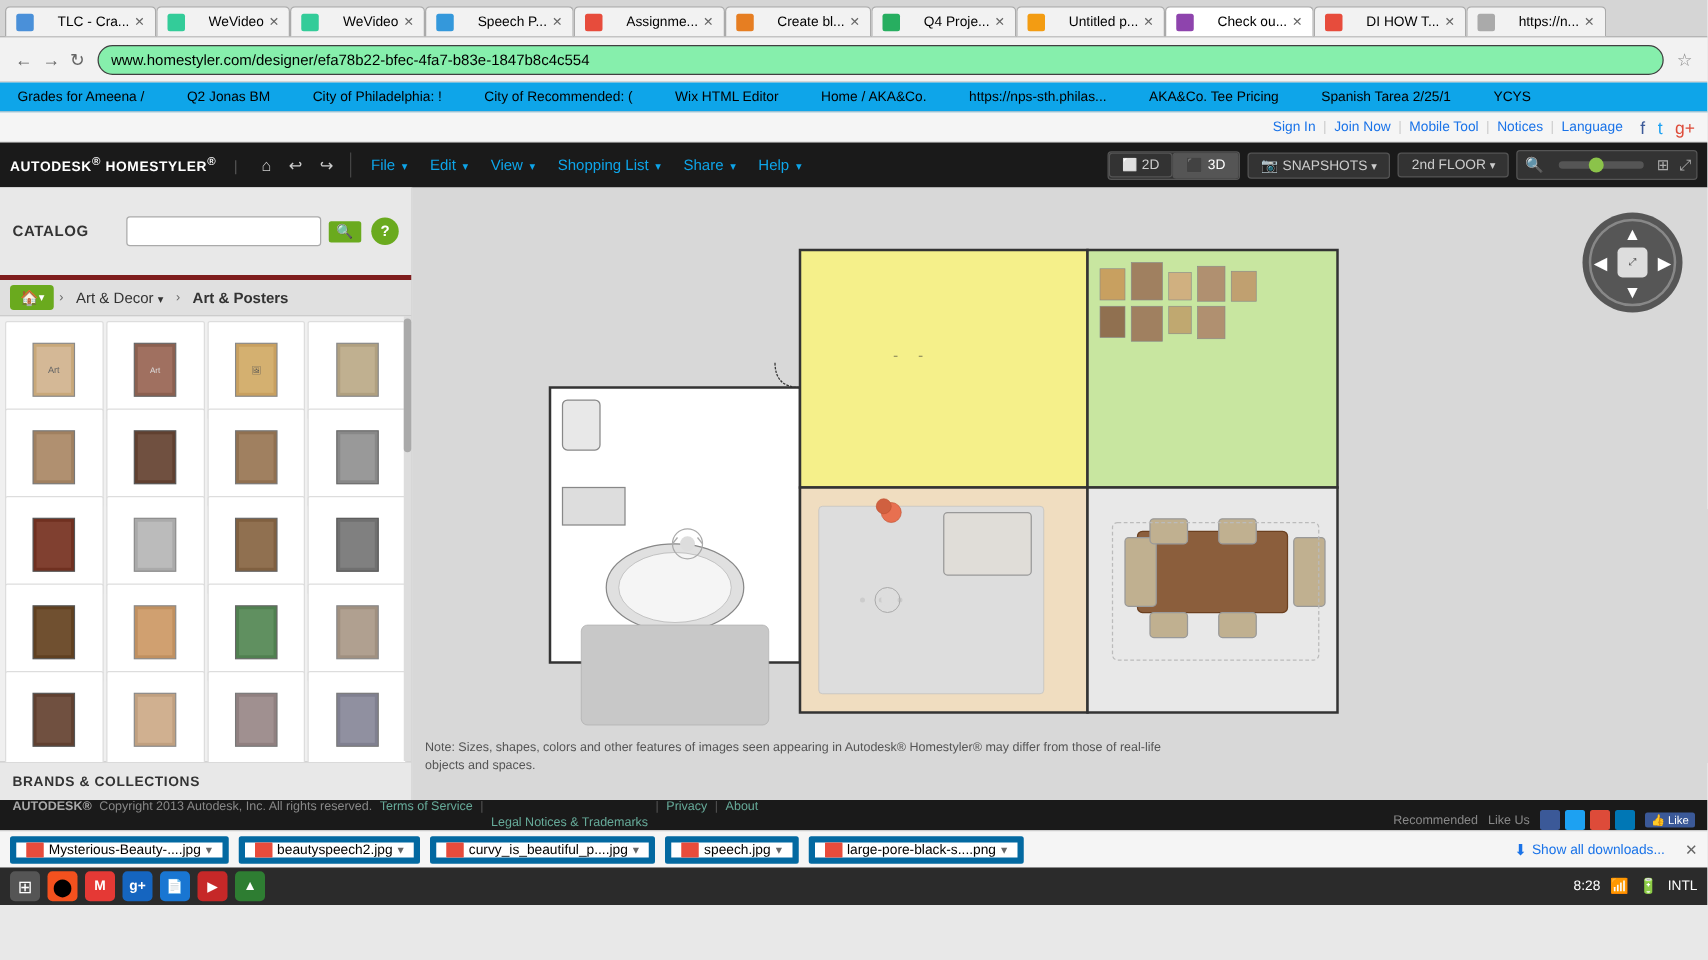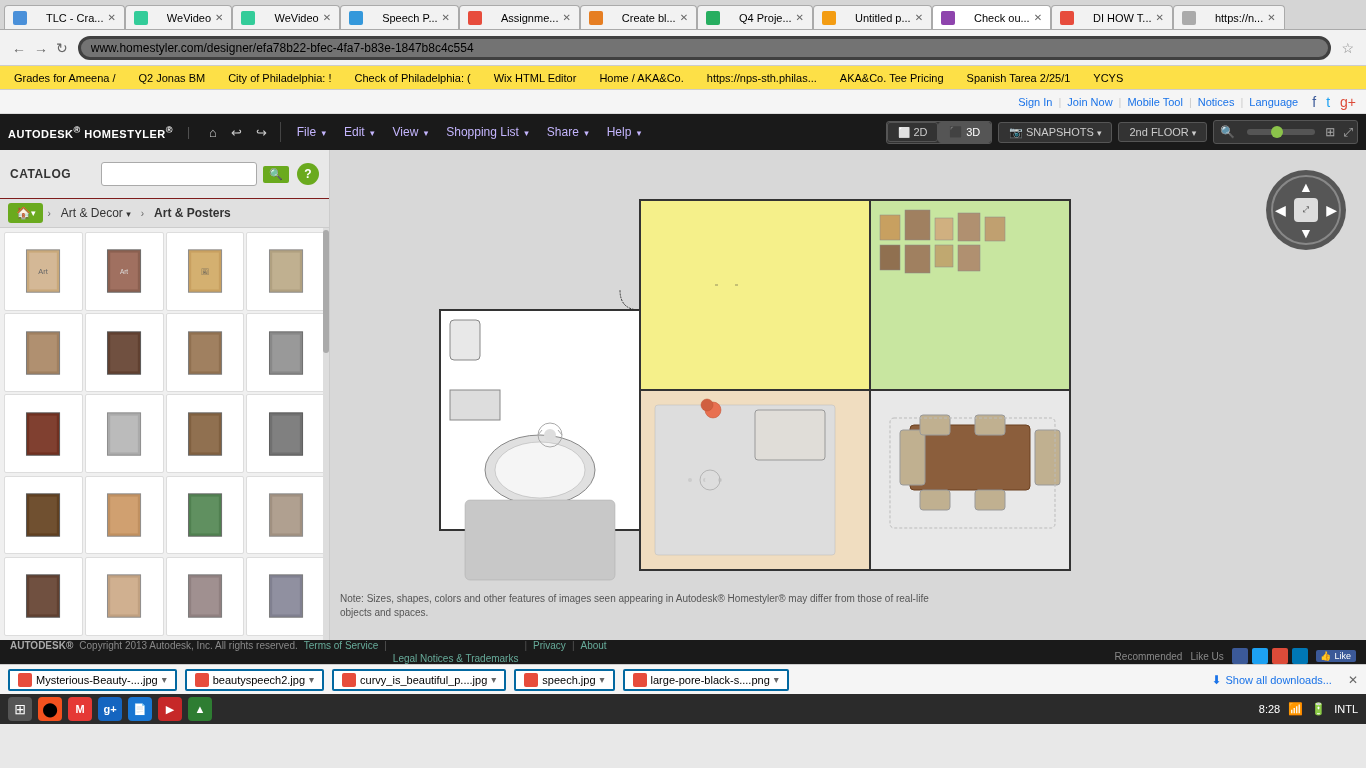--- a/index.html
+++ b/index.html
@@ -9,53 +9,53 @@
     .tab-bar { background: #d5d5d5; display: flex; align-items: flex-end; height: 30px; padding-left: 4px; border-bottom: 1px solid #aaa; }
     .browser-tab { display: flex; align-items: center; background: #f2f2f2; border: 1px solid #aaa; border-bottom: none; border-radius: 4px 4px 0 0; padding: 0 8px; height: 24px; font-size: 11px; min-width: 80px; max-width: 140px; cursor: pointer; position: relative; white-space: nowrap; overflow: hidden; }
     .browser-tab.active { background: #fff; z-index: 2; }
     .browser-tab .tab-label { overflow: hidden; text-overflow: ellipsis; flex: 1; margin-left: 16px; }
     .browser-tab .tab-close { margin-left: 4px; color: #666; font-size: 10px; flex-shrink: 0; }
     .tab-favicon { width: 14px; height: 14px; border-radius: 2px; flex-shrink: 0; margin-right: 3px; }
 
     
     .address-bar { background: #f2f2f2; display: flex; align-items: center; padding: 4px 8px; height: 36px; border-bottom: 1px solid #ccc; }
     .nav-btn { background: none; border: none; font-size: 14px; color: #666; cursor: pointer; padding: 2px 4px; }
-    .address-input { flex: 1; height: 24px; border: 3px solid #404040; border-radius: 12px; padding: 2px 10px; font-size: 12px; background: #737373; margin: 15px 6px; }
+    .address-input { flex: 1; height: 24px; border: 1px solid #404040; border-radius: 12px; padding: 2px 10px; font-size: 12px; background: #86efac; margin: 15px 6px; }
     .star-btn { color: #888; font-size: 14px; cursor: pointer; padding: 2px 4px; }
 
     
-    .bookmarks-bar { background: #fde047; display: flex; align-items: center; padding: 2px 8px; height: 24px; border-bottom: 1px solid #ccc; font-size: 11px; gap: 11px; overflow: hidden; }
+    .bookmarks-bar { background: #0ea5e9; display: flex; align-items: center; padding: 2px 8px; height: 24px; border-bottom: 1px solid #ccc; font-size: 11px; gap: 22px; overflow: hidden; }
     .bookmark-item { display: flex; align-items: center; padding: 1px 6px; cursor: pointer; border-radius: 3px; white-space: nowrap; }
 
     
     .app-toolbar { background: #1a1a1a; height: 36px; display: flex; align-items: center; padding: 0 8px; }
     .app-logo { color: #fff; font-size: 11px; font-weight: bold; letter-spacing: 0.5px; margin-right: 8px; }
     .toolbar-sep { width: 1px; height: 20px; background: #444; margin: 0 8px; }
     .toolbar-icons { display: flex; align-items: center; gap: 4px; }
     .tool-icon { color: #ccc; font-size: 13px; cursor: pointer; padding: 3px 5px; border-radius: 3px; }
     .menu-bar { display: flex; align-items: center; gap: 2px; flex: 1; }
-    .menu-item { color: #c4b5fd; font-size: 12px; cursor: pointer; padding: 4px 8px; border-radius: 3px; }
+    .menu-item { color: #0ea5e9; font-size: 12px; cursor: pointer; padding: 4px 8px; border-radius: 3px; }
     .menu-item .arrow { font-size: 9px; margin-left: 2px; }
     .toolbar-right { display: flex; align-items: center; gap: 6px; }
     .view-btn { background: #333; color: #ccc; border: 1px solid #555; border-radius: 3px; padding: 3px 10px; font-size: 11px; cursor: pointer; display: flex; align-items: center; gap: 3px; }
     .view-btn.active { background: #555; color: #fff; }
     .snapshot-btn { background: #333; color: #ccc; border: 1px solid #555; border-radius: 3px; padding: 3px 10px; font-size: 11px; cursor: pointer; }
     .floor-btn { background: #333; color: #ccc; border: 1px solid #555; border-radius: 3px; padding: 3px 10px; font-size: 11px; cursor: pointer; }
     .zoom-bar { display: flex; align-items: center; background: #333; border: 1px solid #555; border-radius: 3px; height: 24px; }
     .zoom-icon { color: #aaa; padding: 0 6px; font-size: 12px; }
     .zoom-track { width: 80px; height: 6px; background: #555; position: relative; border-radius: 3px; }
     .zoom-thumb { position: absolute; left: 35%; top: -3px; width: 12px; height: 12px; background: #8bc34a; border-radius: 50%; }
     .zoom-expand { color: #aaa; padding: 0 4px; font-size: 12px; }
 
     
     .main-area { display: flex; height: calc(768px - 30px - 36px - 36px - 24px - 36px - 30px - 24px - 30px); }
     
     
     .catalog-panel { width: 330px; background: #f0f0f0; border-right: 1px solid #ccc; flex-shrink: 0; display: flex; flex-direction: column; height: 100%; }
-    .catalog-header { display: flex; align-items: center; padding: 12px 10px; background: #e8e8e8; border-bottom: 1px solid #7f1d1d; }
+    .catalog-header { display: flex; align-items: center; padding: 23px 10px; background: #e8e8e8; border-bottom: 4px solid #7f1d1d; }
     .catalog-title { font-weight: bold; font-size: 12px; color: #333; flex: 1; letter-spacing: 0.5px; }
     .search-box { display: flex; align-items: center; background: #fff; border: 1px solid #aaa; border-radius: 3px; padding: 2px 6px; height: 24px; flex: 1; margin: 0 6px; }
     .search-input { border: none; outline: none; font-size: 11px; flex: 1; background: transparent; }
     .search-btn { background: #6aaa1e; border: none; color: #fff; padding: 2px 6px; border-radius: 2px; cursor: pointer; font-size: 11px; }
     .help-btn { background: #6aaa1e; border: none; color: #fff; width: 22px; height: 22px; border-radius: 50%; cursor: pointer; font-weight: bold; font-size: 12px; }
     
     
     .cat-nav { display: flex; align-items: center; padding: 4px 8px; background: #e0e0e0; border-bottom: 1px solid #ccc; gap: 4px; }
     .home-icon-btn { background: #6aaa1e; border: none; color: #fff; padding: 3px 8px; border-radius: 3px; cursor: pointer; font-size: 12px; display: flex; align-items: center; }
     .cat-btn { background: none; border: none; font-size: 12px; color: #333; cursor: pointer; padding: 3px 6px; }
@@ -88,21 +88,21 @@
     .nav-arrow.right { right: 2px; top: 50%; transform: translateY(-50%); }
     
     
     .footer-note { position: absolute; bottom: 20px; left: 10px; font-size: 10px; color: #555; max-width: 600px; line-height: 1.4; }
     
     
     .copyright-bar { background: #1a1a1a; height: 24px; display: flex; align-items: flex-end; padding: 0 10px; font-size: 10px; color: #888; justify-content: space-between; }
     
     
     .downloads-bar { background: #f5f5f5; height: 30px; display: flex; align-items: center; padding: 0 8px; border-top: 1px solid #ccc; gap: 8px; }
-    .download-item { display: flex; align-items: center; background: #fff; border: 2px solid #0369a1; border-radius: 2px; padding: 2px 8px; height: 22px; font-size: 11px; cursor: pointer; max-width: 200px; white-space: nowrap; overflow: hidden; }
+    .download-item { display: flex; align-items: center; background: #fff; border: 5px solid #0369a1; border-radius: 2px; padding: 2px 8px; height: 22px; font-size: 11px; cursor: pointer; max-width: 200px; white-space: nowrap; overflow: hidden; }
     .download-icon { width: 14px; height: 14px; border-radius: 2px; margin-right: 4px; flex-shrink: 0; }
     .download-close { margin-left: 4px; color: #666; font-size: 10px; }
     .show-all-btn { margin-left: auto; display: flex; align-items: center; font-size: 11px; color: #1a73e8; cursor: pointer; white-space: nowrap; }
     .download-arrow { color: #1a73e8; font-size: 12px; margin-right: 4px; }
     
     
     .taskbar { background: #2b2b2b; height: 30px; display: flex; align-items: center; padding: 0 8px; justify-content: space-between; }
     .taskbar-left { display: flex; align-items: center; gap: 6px; }
     .taskbar-app { width: 24px; height: 24px; border-radius: 4px; display: flex; align-items: center; justify-content: center; cursor: pointer; }
     .taskbar-right { display: flex; align-items: center; gap: 8px; color: #fff; font-size: 11px; }
@@ -190,21 +190,21 @@
   <div class="bookmark-item">
     <span>Grades for Ameena /</span>
   </div>
   <div class="bookmark-item">
     <span>Q2 Jonas BM</span>
   </div>
   <div class="bookmark-item">
     <span>City of Philadelphia: !</span>
   </div>
   <div class="bookmark-item">
-    <span>Check of Philadelphia: (</span>
+    <span>City of Recommended: (</span>
   </div>
   <div class="bookmark-item">
     <span>Wix HTML Editor</span>
   </div>
   <div class="bookmark-item">
     <span>Home / AKA&amp;Co.</span>
   </div>
   <div class="bookmark-item">
     <span>https://nps-sth.philas...</span>
   </div>
@@ -441,20 +441,23 @@
           <rect x="2" y="2" width="36" height="46" fill="#808090" stroke="#777" stroke-width="1"></rect>
           <rect x="5" y="5" width="30" height="40" fill="#9090a0"></rect>
         </svg>
       </div>
 
       <div style="position:absolute;right:0;top:0;width:6px;height:100%;background:#ddd;">
         <div style="width:6px;height:30%;background:#aaa;border-radius:3px;margin-top:30%;"></div>
       </div>
     </div>
 
+    <div class="brands-section">
+      <span class="brands-title">BRANDS &amp; COLLECTIONS</span>
+    </div>
   </div>
 
   <div class="design-canvas">
 
     <svg class="floor-plan" width="680" height="420" viewBox="0 0 680 420" xmlns="http://www.w3.org/2000/svg">
 
       <rect x="30" y="120" width="200" height="220" fill="white" stroke="#333" stroke-width="2"></rect>
 
       <rect x="230" y="10" width="230" height="190" fill="#f5f08a" stroke="#333" stroke-width="2"></rect>
 

